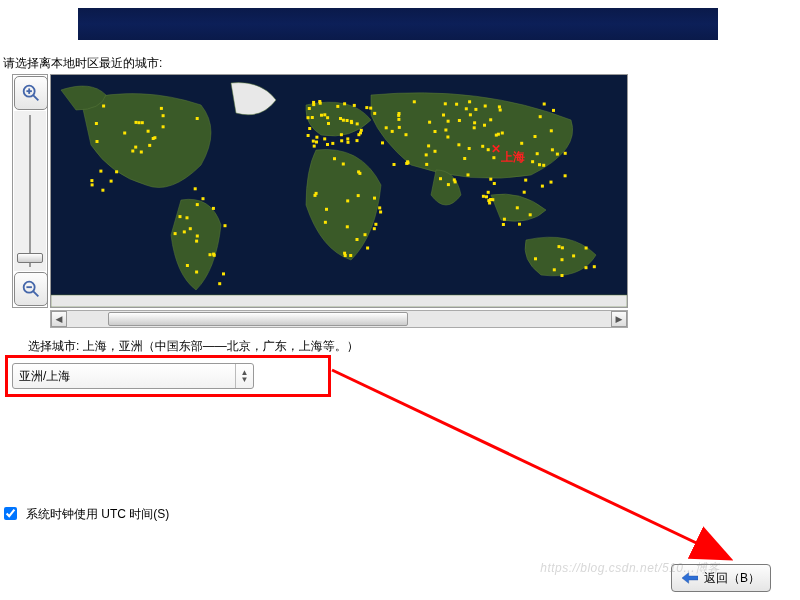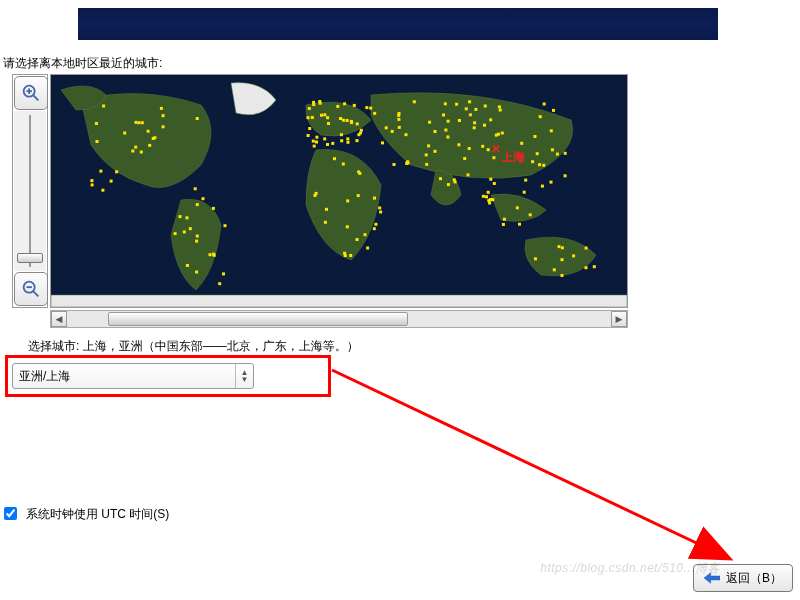--- a/index.html
+++ b/index.html
@@ -21,21 +21,21 @@
   .hscroll .arrow { width: 16px; height: 16px; border: 1px solid #999; background: linear-gradient(#fafafa,#ddd); display: flex; align-items: center; justify-content: center; font-size: 9px; color: #555; }
   .hscroll .track { flex: 1; margin: 0 1px; height: 14px; position: relative; }
   .hscroll .thumb { position: absolute; left: 40px; width: 300px; top: 0; bottom: 0; background: linear-gradient(#fff,#ccc); border: 1px solid #999; border-radius: 2px; }
   .city-label-row { position: absolute; left: 28px; top: 338px; }
   .highlight-box { position: absolute; left: 5px; top: 355px; width: 326px; height: 42px; border: 3px solid #ff0000; }
   .tz-combo { position: absolute; left: 12px; top: 363px; width: 242px; height: 26px; border: 1px solid #999; border-radius: 3px; background: linear-gradient(#fff,#f2f2f2); display: flex; align-items: center; }
   .tz-combo .val { flex: 1; padding: 0 6px; }
   .tz-combo .spin { width: 18px; height: 100%; border-left: 1px solid #bbb; display: flex; flex-direction: column; align-items: center; justify-content: center; font-size: 8px; line-height: 7px; color: #555; }
   .utc-row { position: absolute; left: 0; top: 504px; display: flex; align-items: flex-end; gap: 6px; }
   .utc-row input { width: 13px; height: 13px; }
-  .nav-area { position: absolute; right: 7px; bottom: 8px; display: flex; gap: 2px; padding-left: 12px; }
+  .nav-area { position: absolute; right: 29px; bottom: 8px; display: flex; gap: 2px; padding-left: 12px; }
   .nav-btn { height: 28px; padding: 0 10px; border: 1px solid #7a7a7a; border-radius: 4px; background: linear-gradient(#fdfdfd,#e5e5e5); display: inline-flex; align-items: center; gap: 6px; cursor: pointer; font-size: 12px; }
   .nav-btn svg { width: 16px; height: 12px; }
   .annot-arrow { position: absolute; left: 330px; top: 348px; width: 440px; height: 232px; pointer-events: none; }
   .watermark { position: absolute; right: 80px; bottom: 23px; color: rgba(140,140,140,0.35); font-size: 12px; letter-spacing: 0.5px; pointer-events: none; font-style: italic; }
   .sel-city { fill: #ff2020; font-size: 12px; font-weight: bold; }
 </style>
 </head>
 <body>
 
 <div class="banner"></div>

